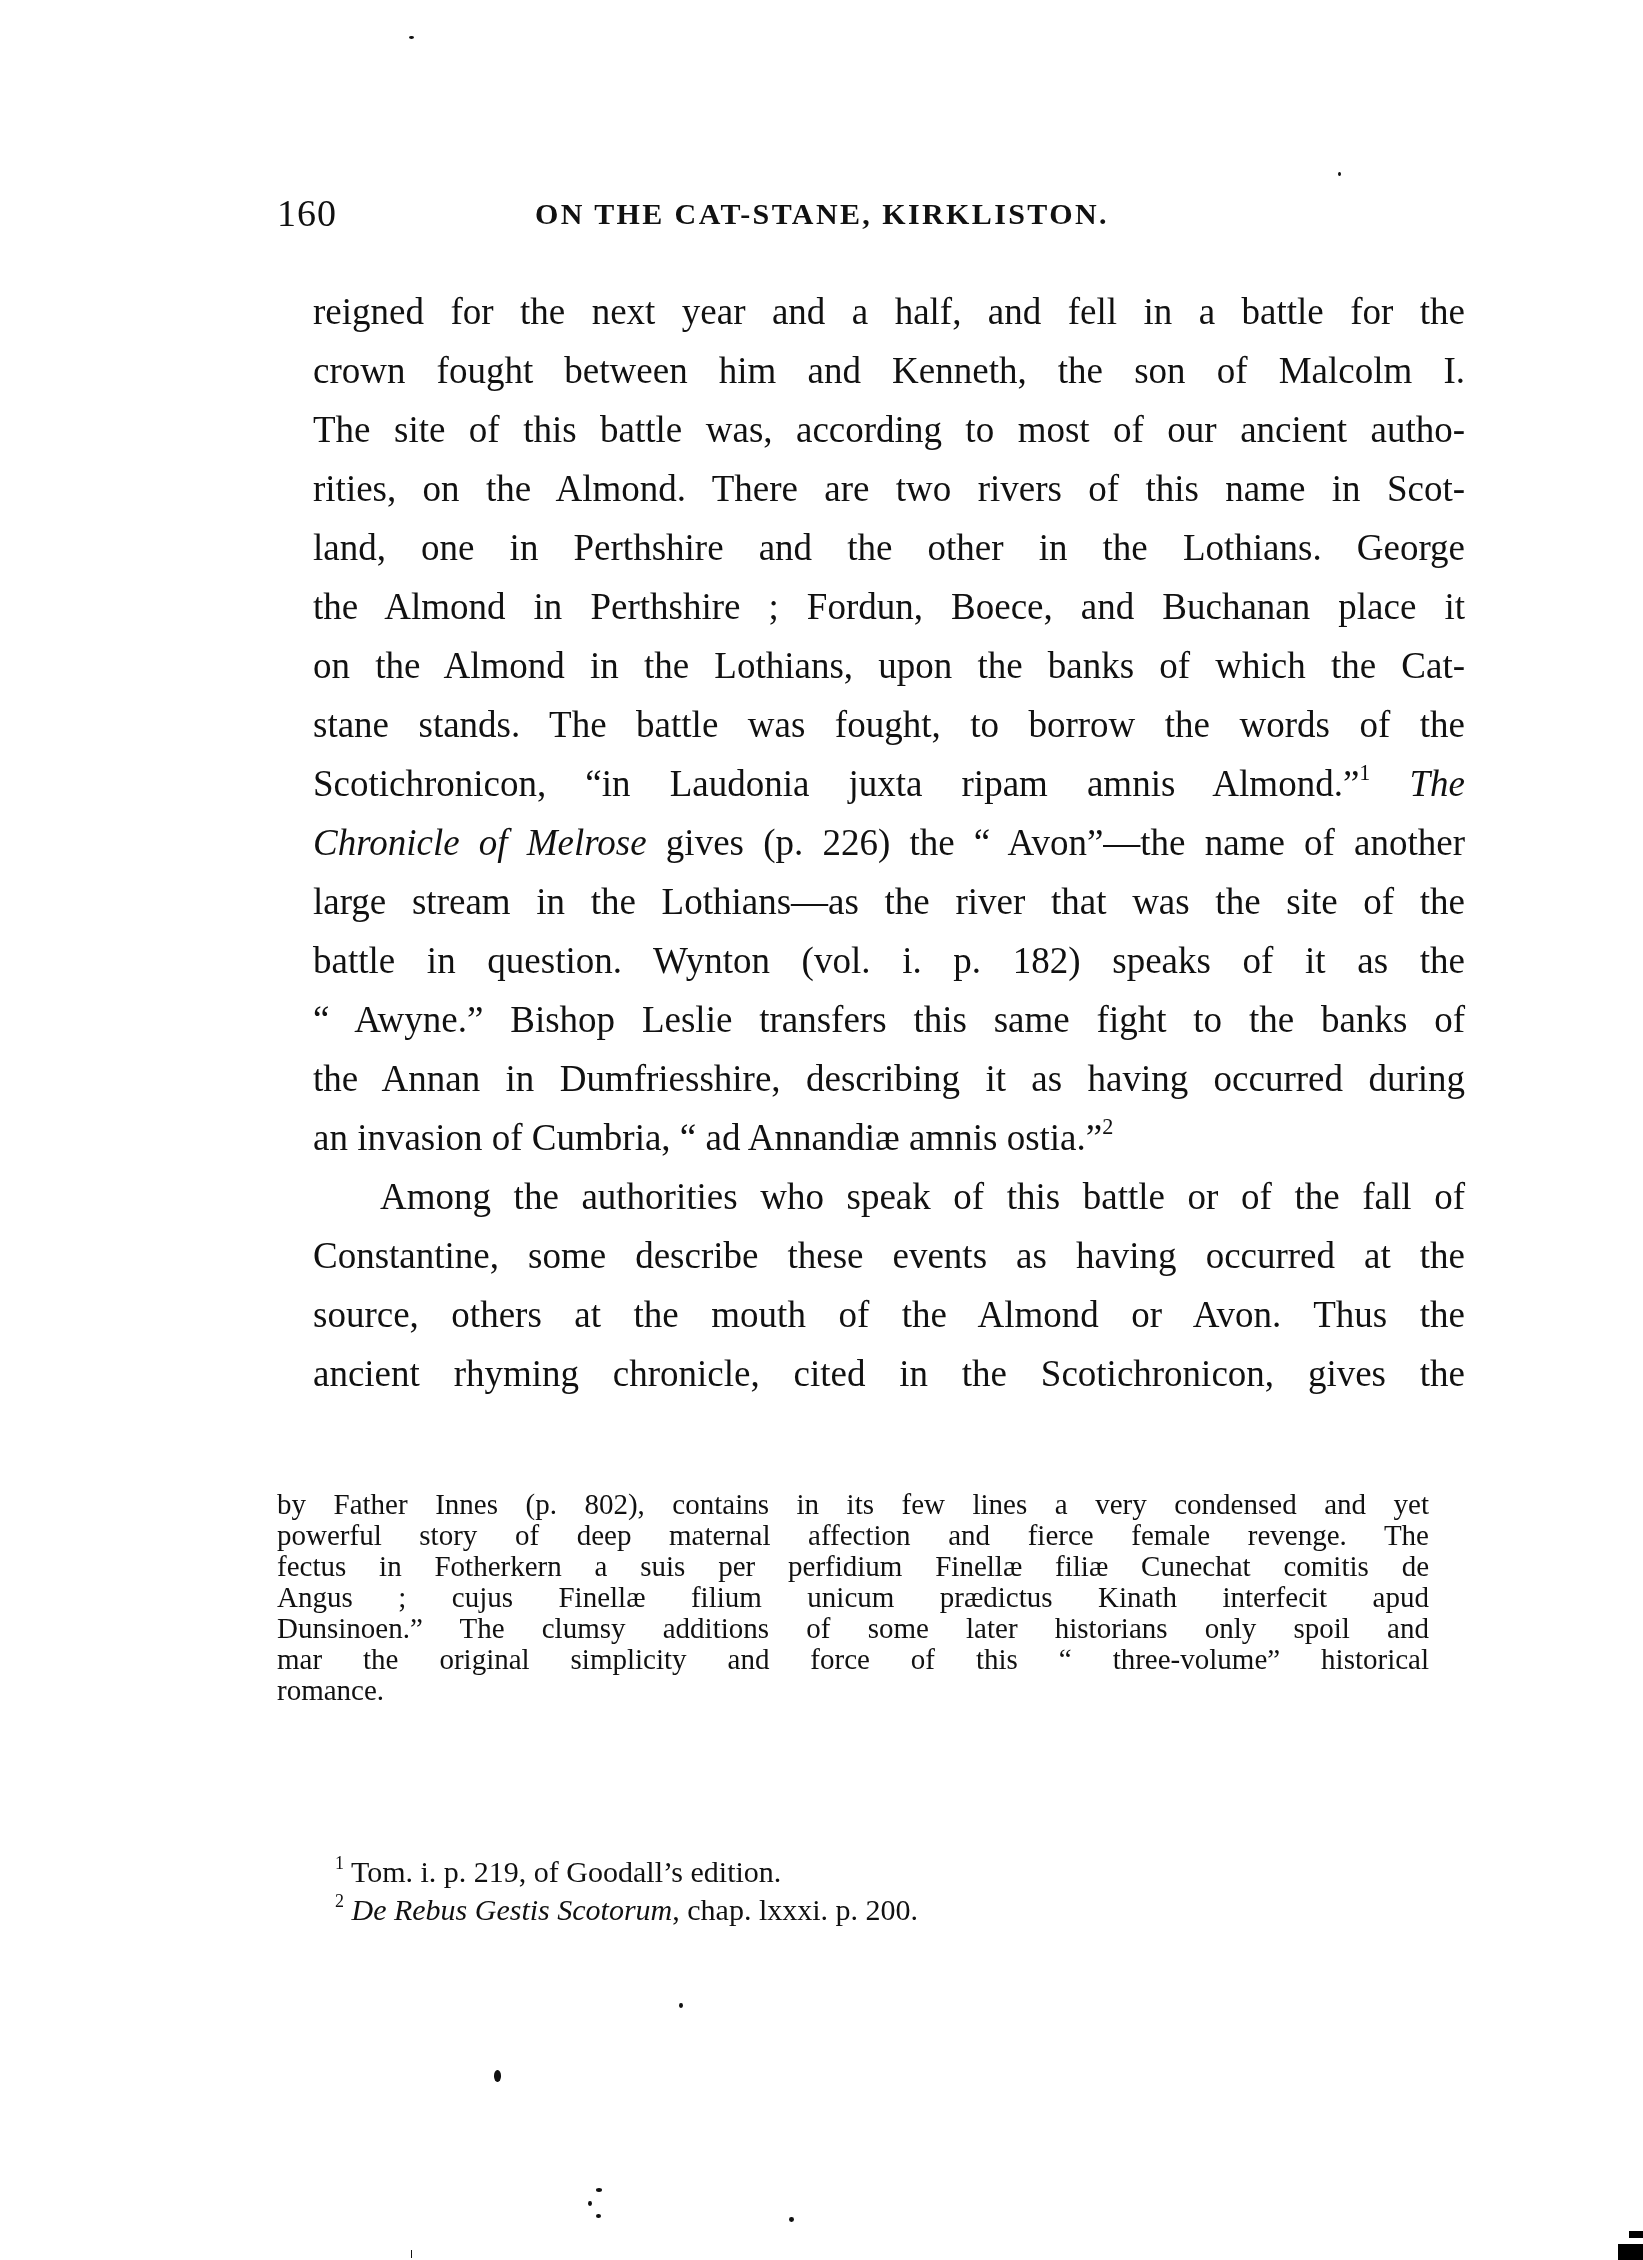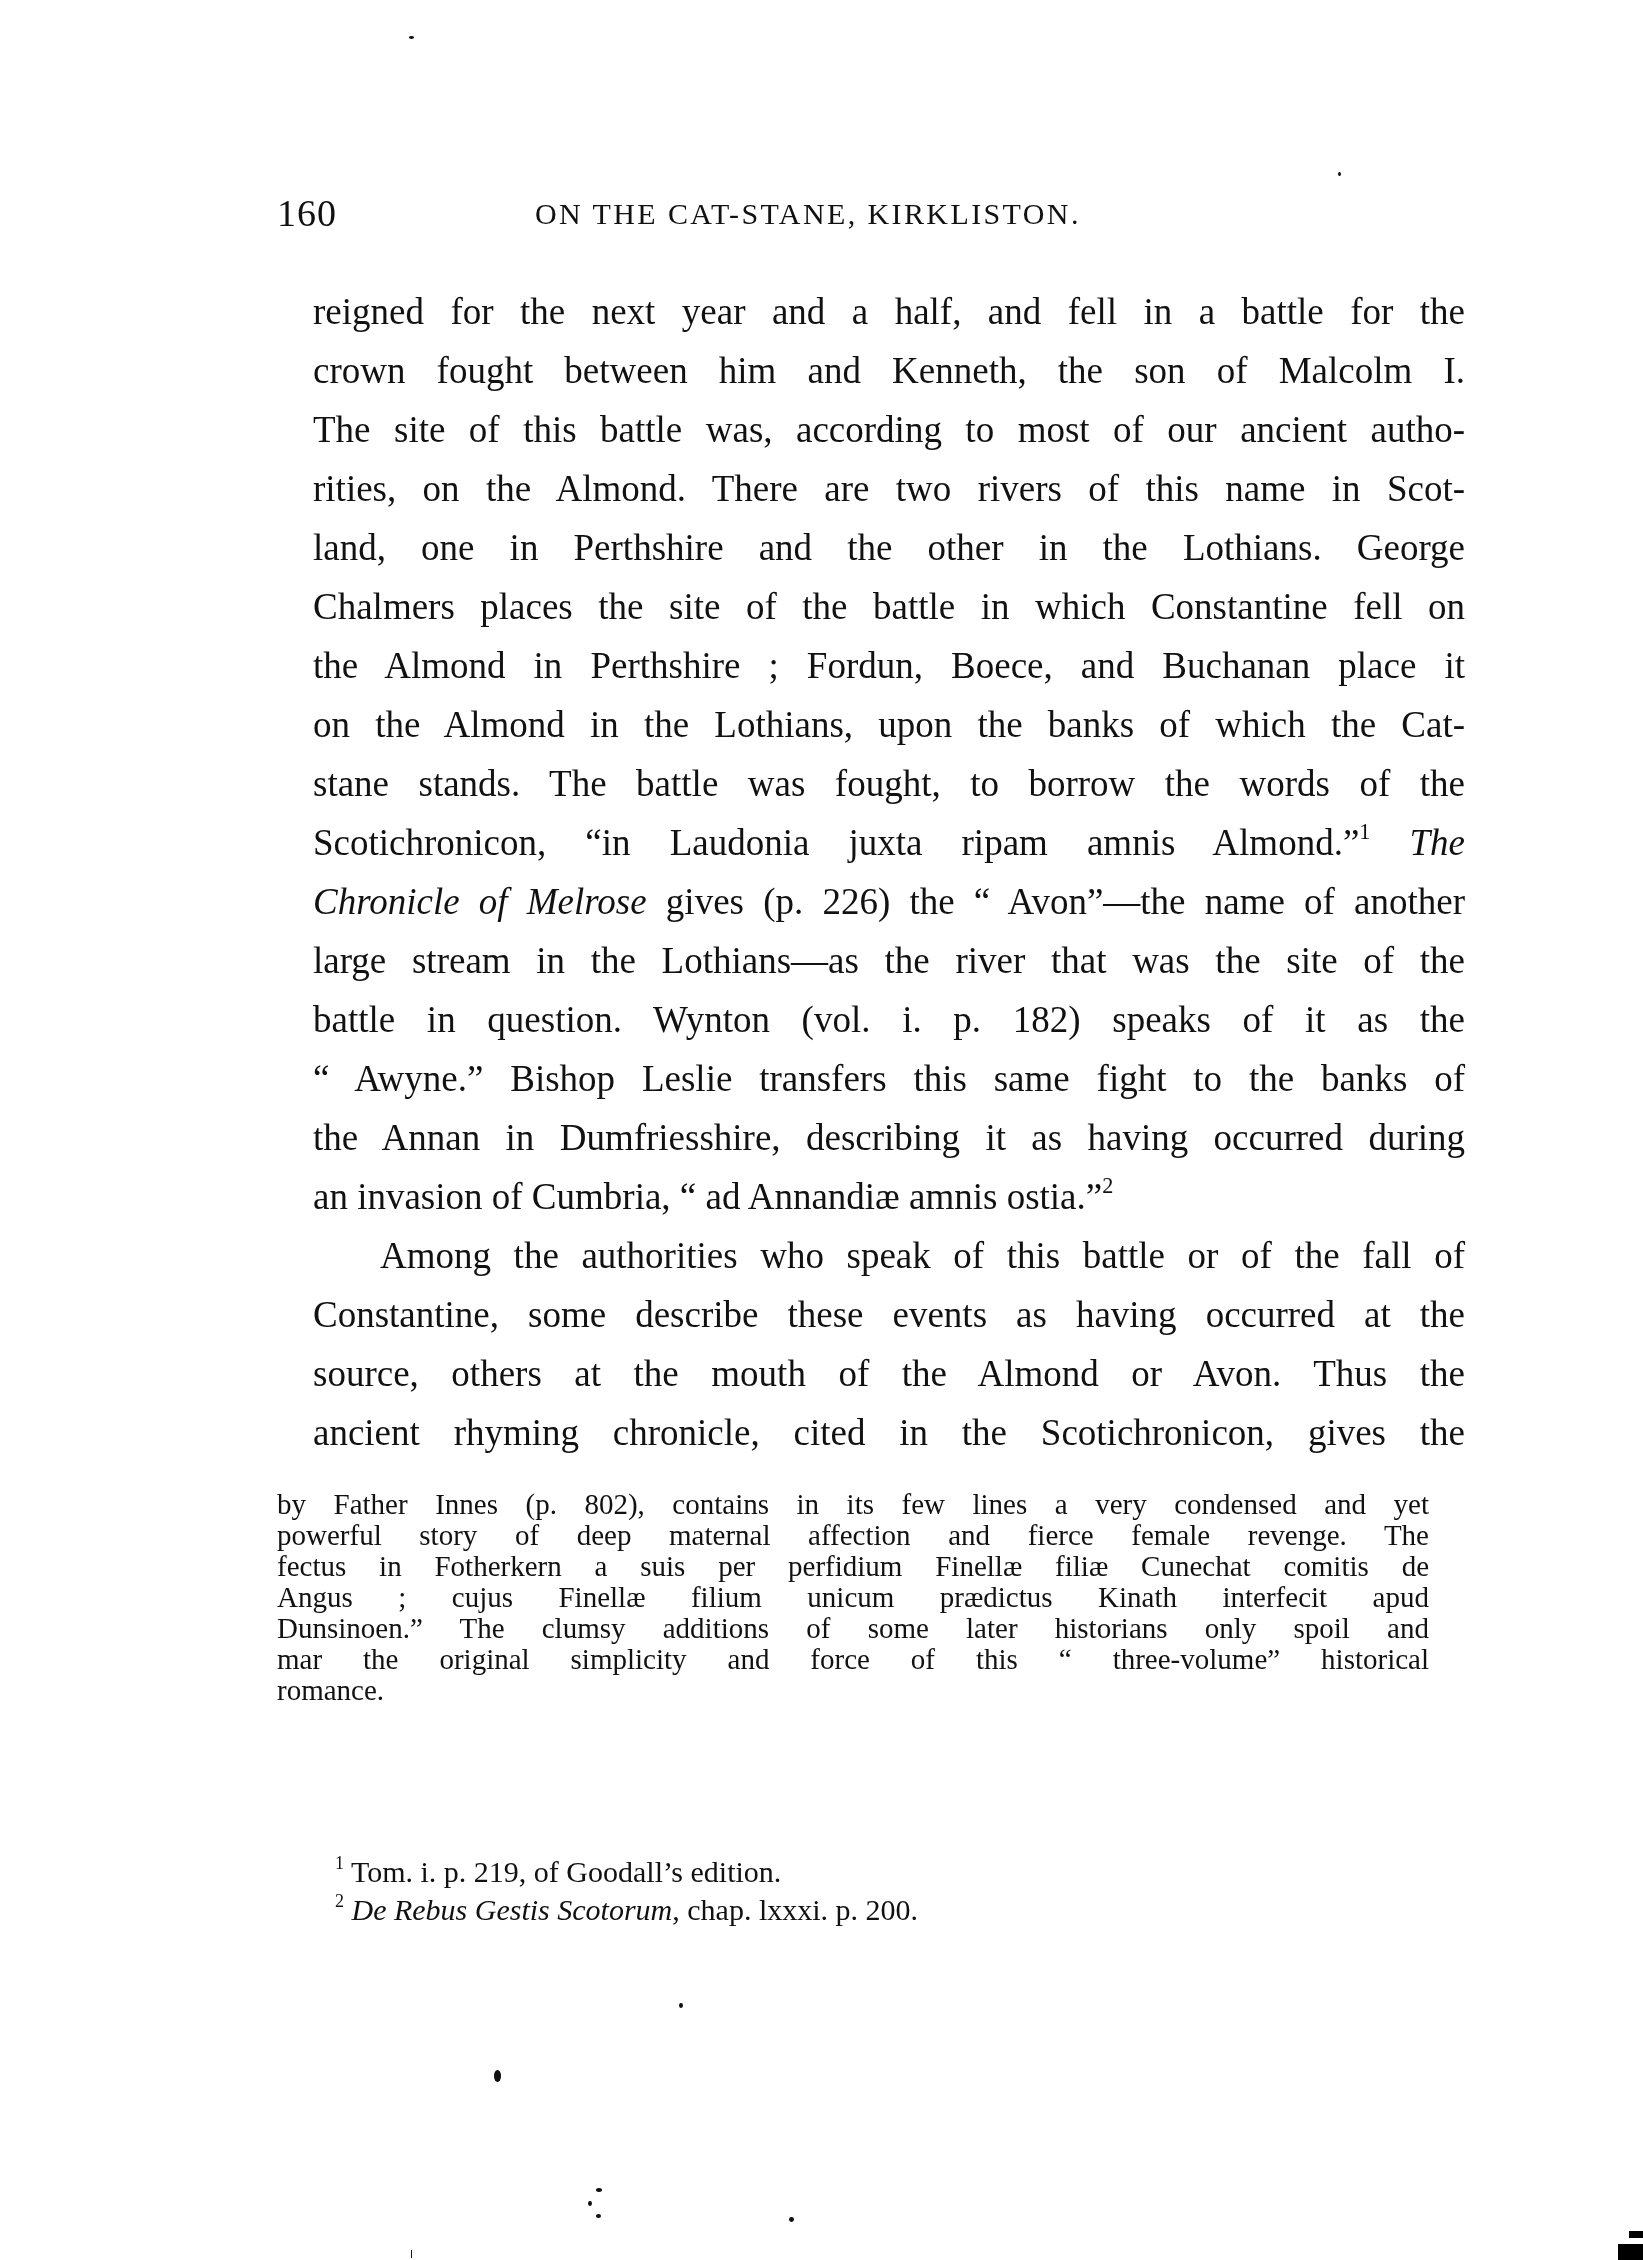--- a/index.html
+++ b/index.html
@@ -26,20 +26,21 @@
       top: 0;
       font-size: 38px;
       letter-spacing: 1px;
     }
     .running-head {
       position: absolute;
       left: 258px;
       top: 5.7px;
       font-size: 30px;
       letter-spacing: 2.4px;
+      font-weight: bold;
     }
     .body-text {
       position: absolute;
       left: 277px;
       top: 282px;
       width: 1152px;
       margin-left: 36px;
     }
     .line {
       display: block;
@@ -105,21 +106,20 @@
   <span class="page-number">160</span>
   <span class="running-head">ON THE CAT-STANE, KIRKLISTON.</span>
 </div>
 
 <div class="body-text">
   <span class="line">reigned for the next year and a half, and fell in a battle for the</span>
   <span class="line" style="text-align-last: justify;">crown fought between him and Kenneth, the son of Malcolm I.</span>
   <span class="line">The site of this battle was, according to most of our ancient autho-</span>
   <span class="line">rities, on the Almond.  There are two rivers of this name in Scot-</span>
   <span class="line">land, one in Perthshire and the other in the Lothians.  George</span>
-  <span class="line">Chalmers places the site of the battle in which Constantine fell on</span>
   <span class="line">the Almond in Perthshire ; Fordun, Boece, and Buchanan place it</span>
   <span class="line">on the Almond in the Lothians, upon the banks of which the Cat-</span>
   <span class="line">stane stands.  The battle was fought, to borrow the words of the</span>
   <span class="line">
     <span>Scotichronicon, “in Laudonia juxta ripam amnis Almond.”</span><sup>1</sup>
     <i>The</i>
   </span>
   <span class="line">
     <i>Chronicle of Melrose</i><span> gives (p. 226) the “ Avon”—the name of another</span>
   </span>

